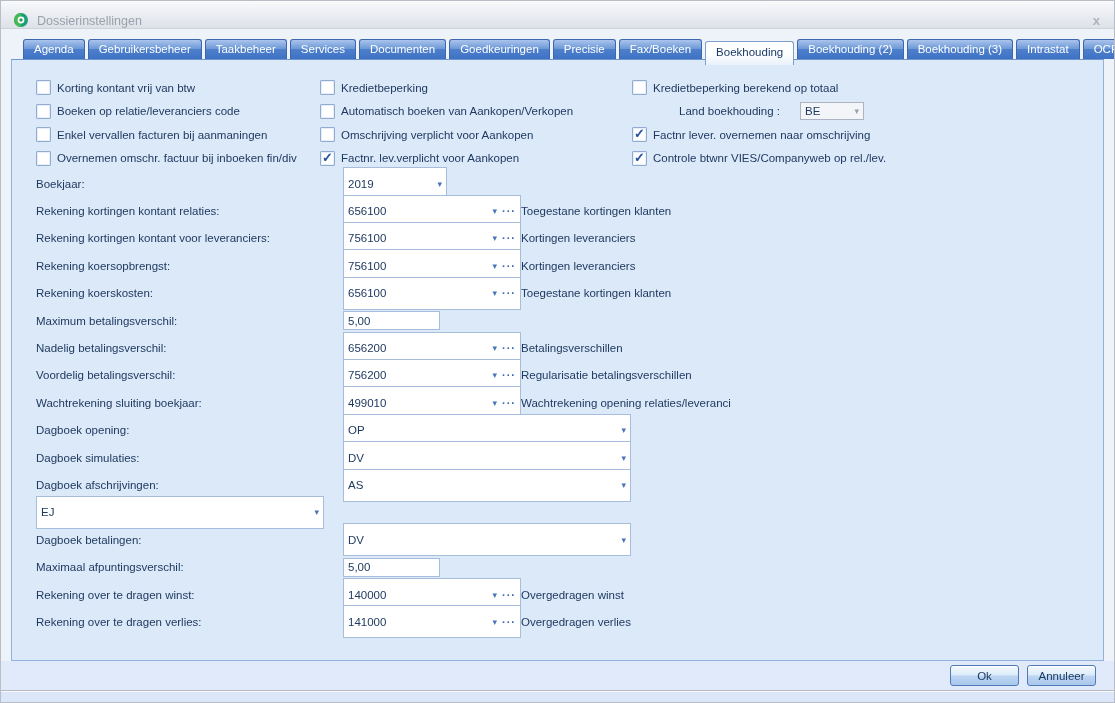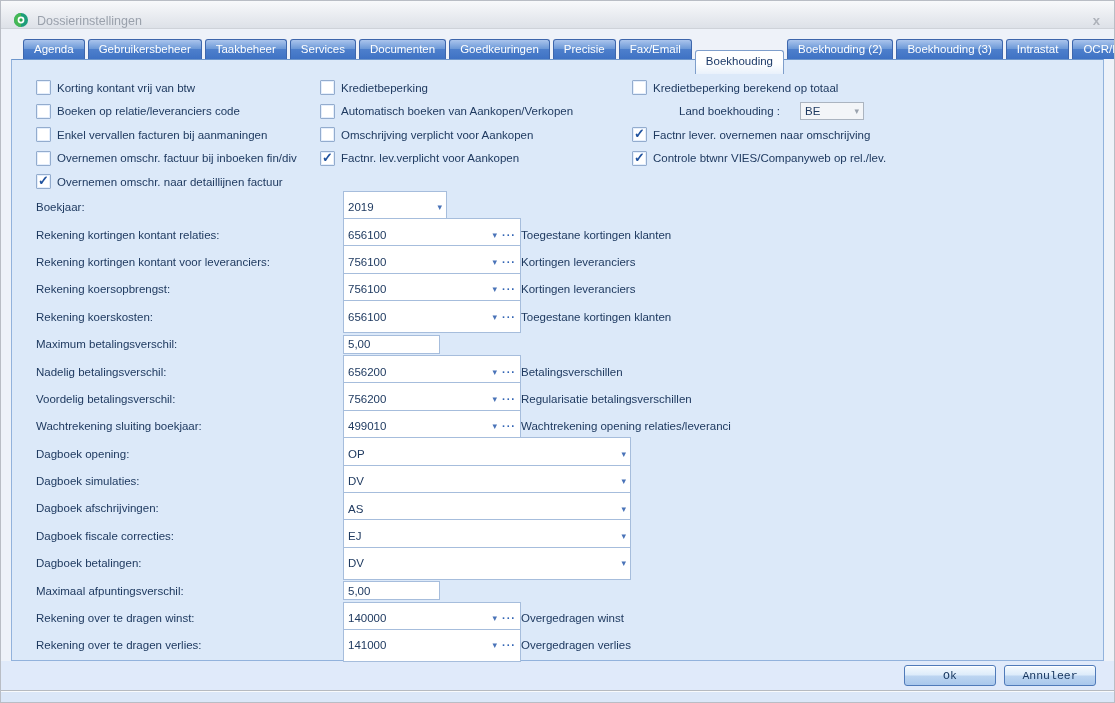--- a/index.html
+++ b/index.html
@@ -8,21 +8,21 @@
   
   .titlebar{height:28px;background:linear-gradient(#f8f9fb,#dde1e8);border-bottom:1px solid #ced2d9;display:flex;align-items:flex-end;padding:0 12px;box-sizing:border-box;}
   .title{color:#9aa1ac;font-size:12.5px;margin-left:8px;}
   .close{margin-left:auto;color:#aeb2ba;font-weight:bold;font-size:13px;cursor:default;padding:0 2px;}
   
   .tabstrip{height:30px;display:flex;align-items:flex-end;padding-left:22px;position:relative;z-index:2;border-radius:15px;}
   .tab{height:19px;line-height:18px;padding:0 10px;margin-right:3px;border-radius:3px 3px 0 0;
        background:linear-gradient(#aac4ec,#6e9ad8 45%,#4d7fcc 50%,#3f72c4);
        border:1px solid #3d66ac;border-bottom:none;color:#fff;white-space:nowrap;position:relative;}
   .tab.active{background:linear-gradient(#ffffff,#fdfeff 55%,#e9f1fb);color:#1c3a68;border-color:#7e9ecb;
-       height:23px;line-height:21px;top:15px;z-index:3;}
+       height:23px;line-height:21px;top:6px;z-index:3;}
   
   .panel{position:relative;margin:0 10px;height:600px;background:#dce9f9;border:1px solid #92b2dc;border-top-color:#6d96cc;z-index:1;}
   .content{position:absolute;inset:0;padding:16px 0 0 24px;box-sizing:border-box;}
   
   .check-grid{display:flex;}
   .ccol{display:flex;flex-direction:column;}
   .ccol1{width:284px}.ccol2{width:312px}
   .crow{height:23.5px;display:flex;align-items:center;}
   .cb{width:13px;height:13px;background:#fff;border:1px solid #93acce;border-radius:1px;
       box-shadow:inset 0 0 0 1px #e4eefc;position:relative;flex:none;cursor:default;}
@@ -36,23 +36,23 @@
   .combo .cval{flex:1;white-space:nowrap;overflow:hidden;}
   .arr{color:#4a73b8;font-size:9px;margin-left:4px;flex:none;}
   .combo.gray{background:#f3f5f8;border-color:#abb4c0;}
   .combo.gray .arr{color:#9aa2ad;}
   .dots{color:#3264b4;font-weight:bold;letter-spacing:1px;margin-left:5px;font-size:11px;flex:none;}
   .w-small{width:104px}.w-land{width:64px;height:18px}.w-account{width:178px}.w-wide{width:288px}
   .tinput{width:97px;height:19px;box-sizing:border-box;border:1px solid #a6bddc;padding:8px 4px;font:inherit;color:inherit;background:#fff;outline:none;}
   .suffix{white-space:nowrap;}
   
   .footer{height:29px;display:flex;align-items:center;justify-content:flex-end;gap:8px;padding-right:18px;background:#e0eafa;}
-  .btn{width:92px;height:21px;box-sizing:border-box;border-radius:3px;border:1px solid #4f7ab9;
+  .btn{width:69px;height:21px;box-sizing:border-box;border-radius:3px;border:1px solid #4f7ab9;
        background:linear-gradient(#f5fafe,#dcebfa 48%,#bdd5f1 52%,#a9c8ec);
-       color:#16365f;display:flex;align-items:center;justify-content:center;box-shadow:inset 0 1px 0 #fff;cursor:default;font-family:Liberation Mono, monospace;}
+       color:#16365f;display:flex;align-items:center;justify-content:center;box-shadow:inset 0 1px 0 #fff;cursor:default;}
   .bottomstrip{height:12px;border-top:1px solid #b6bac0;background:#dbe7f8;box-shadow:inset 0 1px 0 #f8fafc;}
   .applogo{width:16px;height:16px;flex:none;}
 </style>
 </head>
 <body>
 
 <div class="dialog">
 
   <div class="titlebar">
     <svg class="applogo" viewBox="0 0 16 16">
@@ -66,21 +66,21 @@
   </div>
 
   <div class="tabstrip">
     <div class="tab">Agenda</div>
     <div class="tab">Gebruikersbeheer</div>
     <div class="tab">Taakbeheer</div>
     <div class="tab">Services</div>
     <div class="tab">Documenten</div>
     <div class="tab">Goedkeuringen</div>
     <div class="tab">Precisie</div>
-    <div class="tab">Fax/Email</div>
+    <div class="tab">Fax/Boeken</div>
     <div class="tab active">Boekhouding</div>
     <div class="tab">Boekhouding (2)</div>
     <div class="tab">Boekhouding (3)</div>
     <div class="tab">Intrastat</div>
     <div class="tab">OCR/E-FFF</div>
 
   </div>
 
   <div class="panel">
     <div class="content">
@@ -96,24 +96,20 @@
             <span class="clabel">Boeken op relatie/leveranciers code</span>
           </div>
           <div class="crow">
             <span class="cb" data-checked="false"></span>
             <span class="clabel">Enkel vervallen facturen bij aanmaningen</span>
           </div>
           <div class="crow">
             <span class="cb" data-checked="false"></span>
             <span class="clabel">Overnemen omschr. factuur bij inboeken fin/div</span>
           </div>
-          <div class="crow">
-            <span class="cb" data-checked="true"></span>
-            <span class="clabel">Overnemen omschr. naar detaillijnen factuur</span>
-          </div>
         </div>
 
         <div class="ccol ccol2">
           <div class="crow">
             <span class="cb" data-checked="false"></span>
             <span class="clabel">Kredietbeperking</span>
           </div>
           <div class="crow">
             <span class="cb" data-checked="false"></span>
             <span class="clabel">Automatisch boeken van Aankopen/Verkopen</span>
@@ -254,21 +250,20 @@
 
         <div class="frow">
           <span class="flabel">Dagboek afschrijvingen:</span>
           <div class="combo w-wide">
             <span class="cval">AS</span>
             <span class="arr">▾</span>
           </div>
         </div>
 
         <div class="frow">
-          <span class="flabel">Dagboek fiscale correcties:</span>
           <div class="combo w-wide">
             <span class="cval">EJ</span>
             <span class="arr">▾</span>
           </div>
         </div>
 
         <div class="frow">
           <span class="flabel">Dagboek betalingen:</span>
           <div class="combo w-wide">
             <span class="cval">DV</span>

